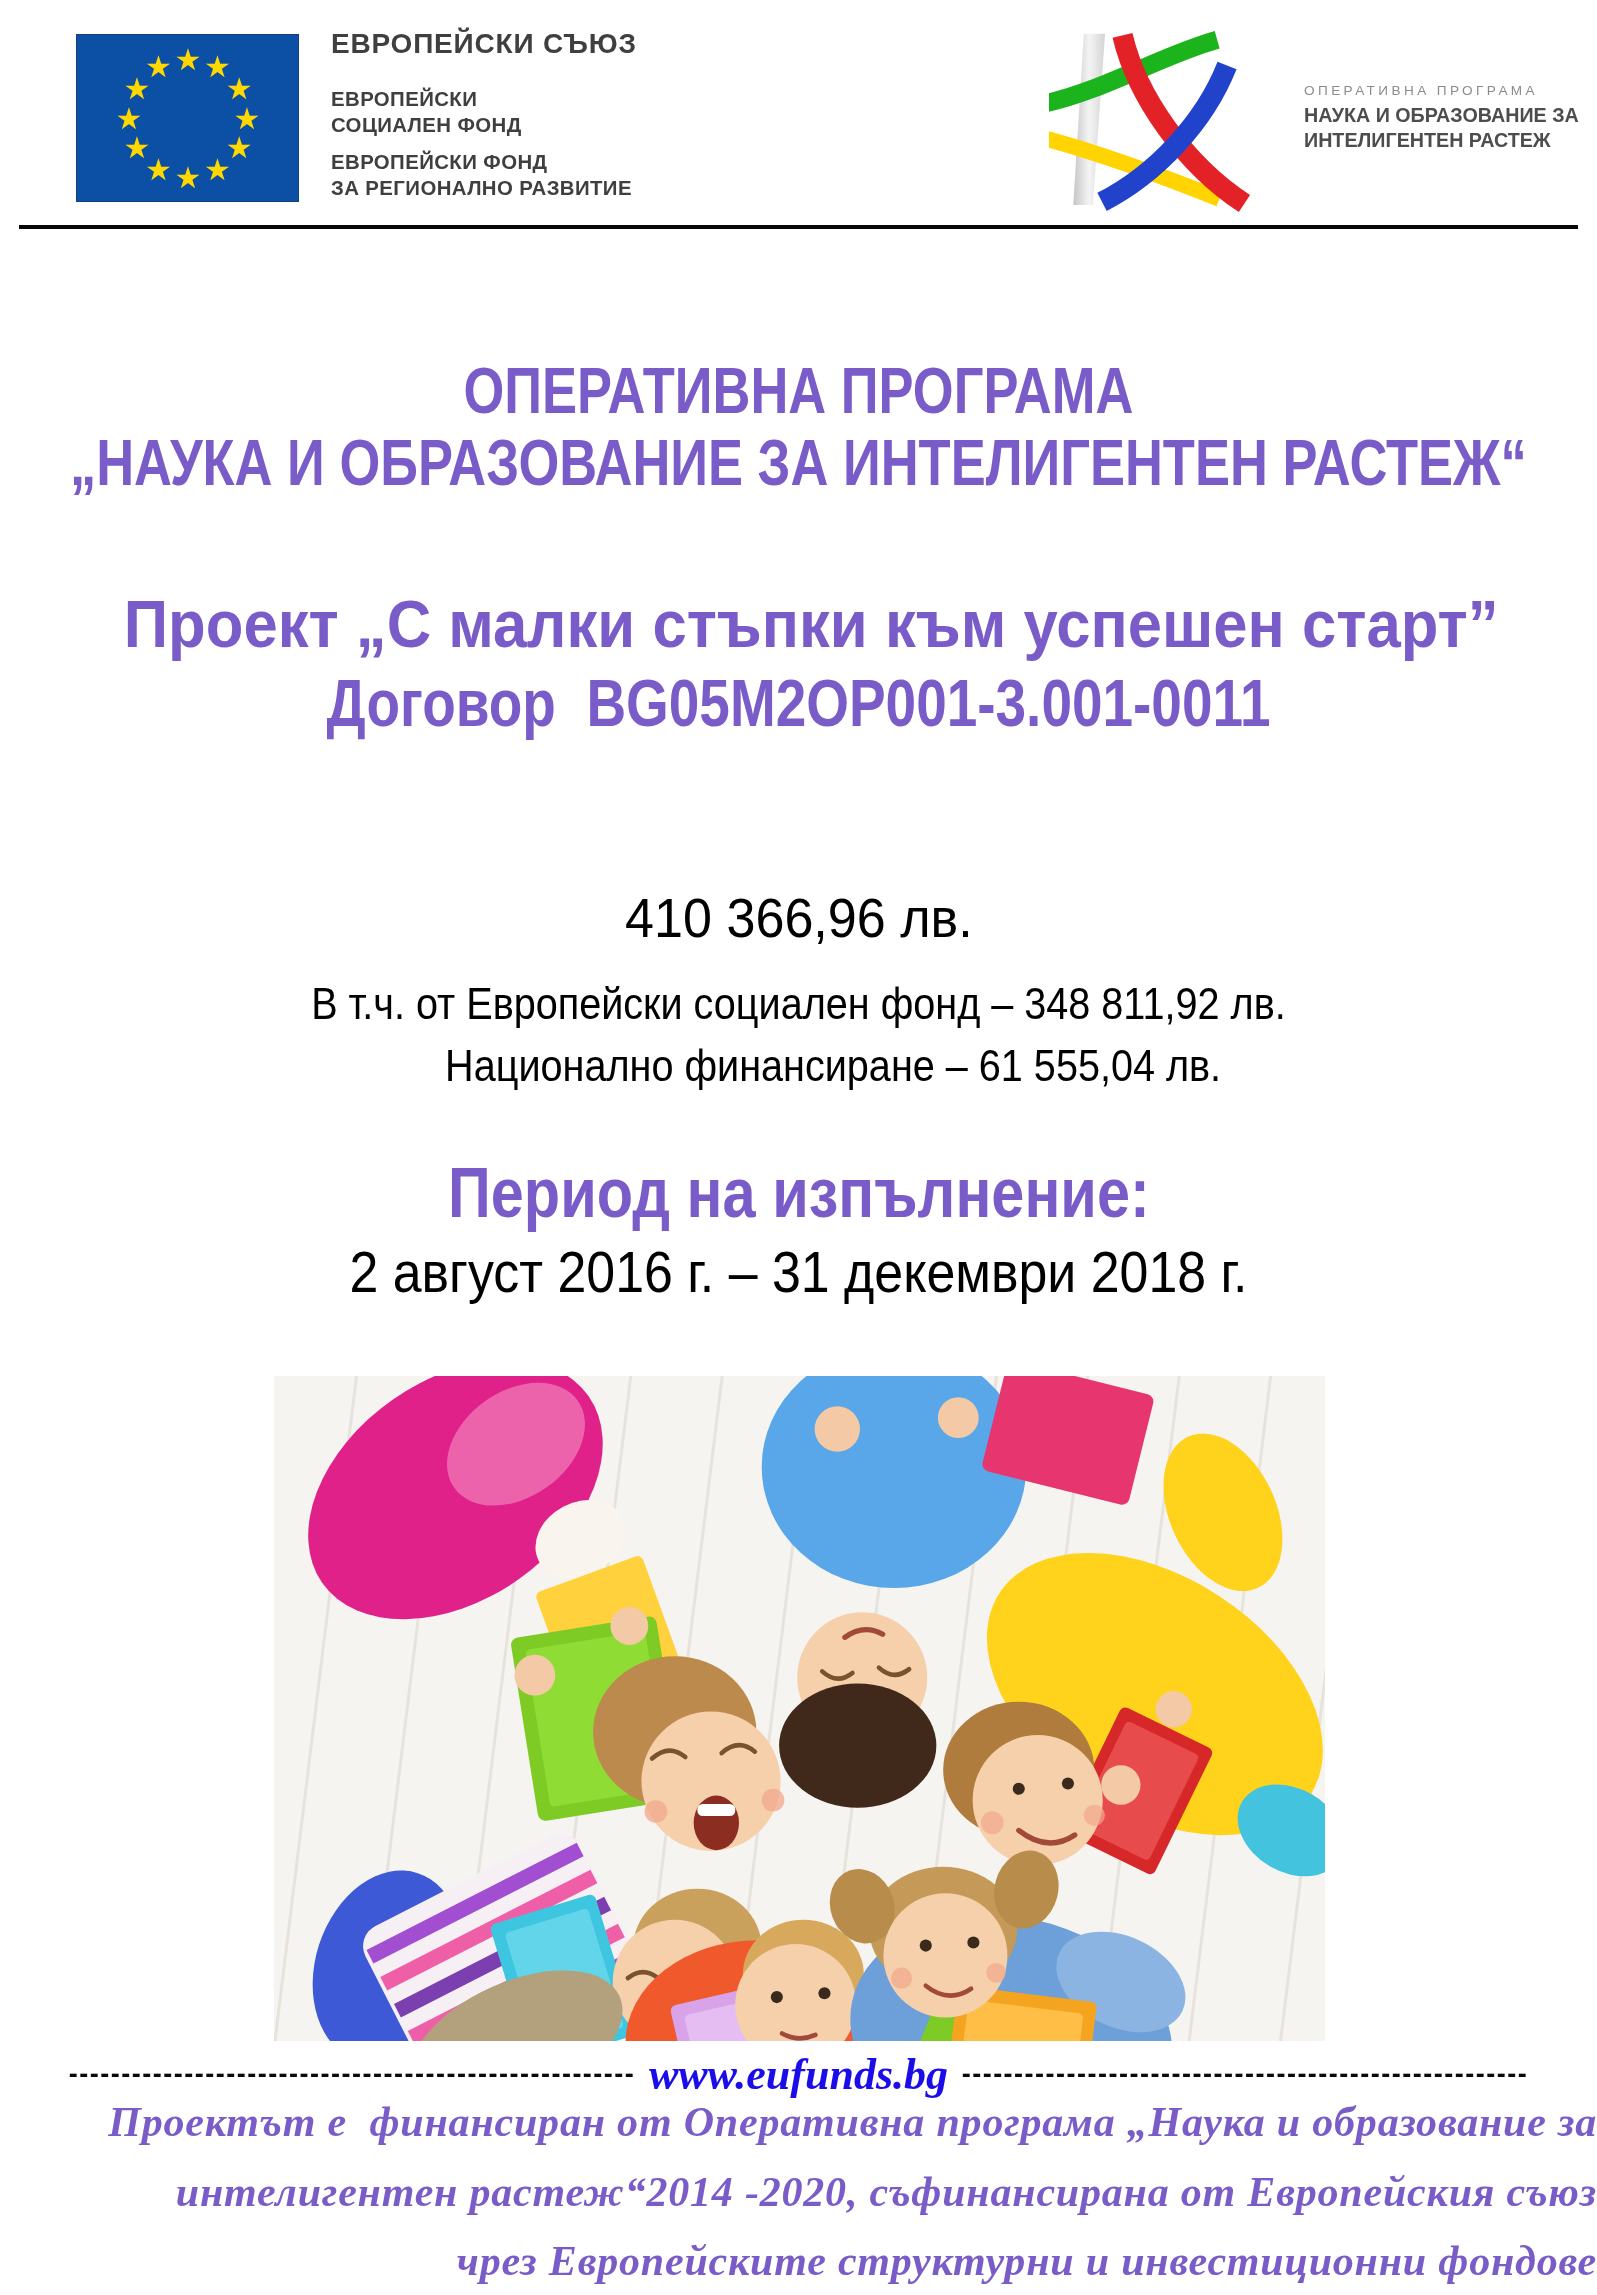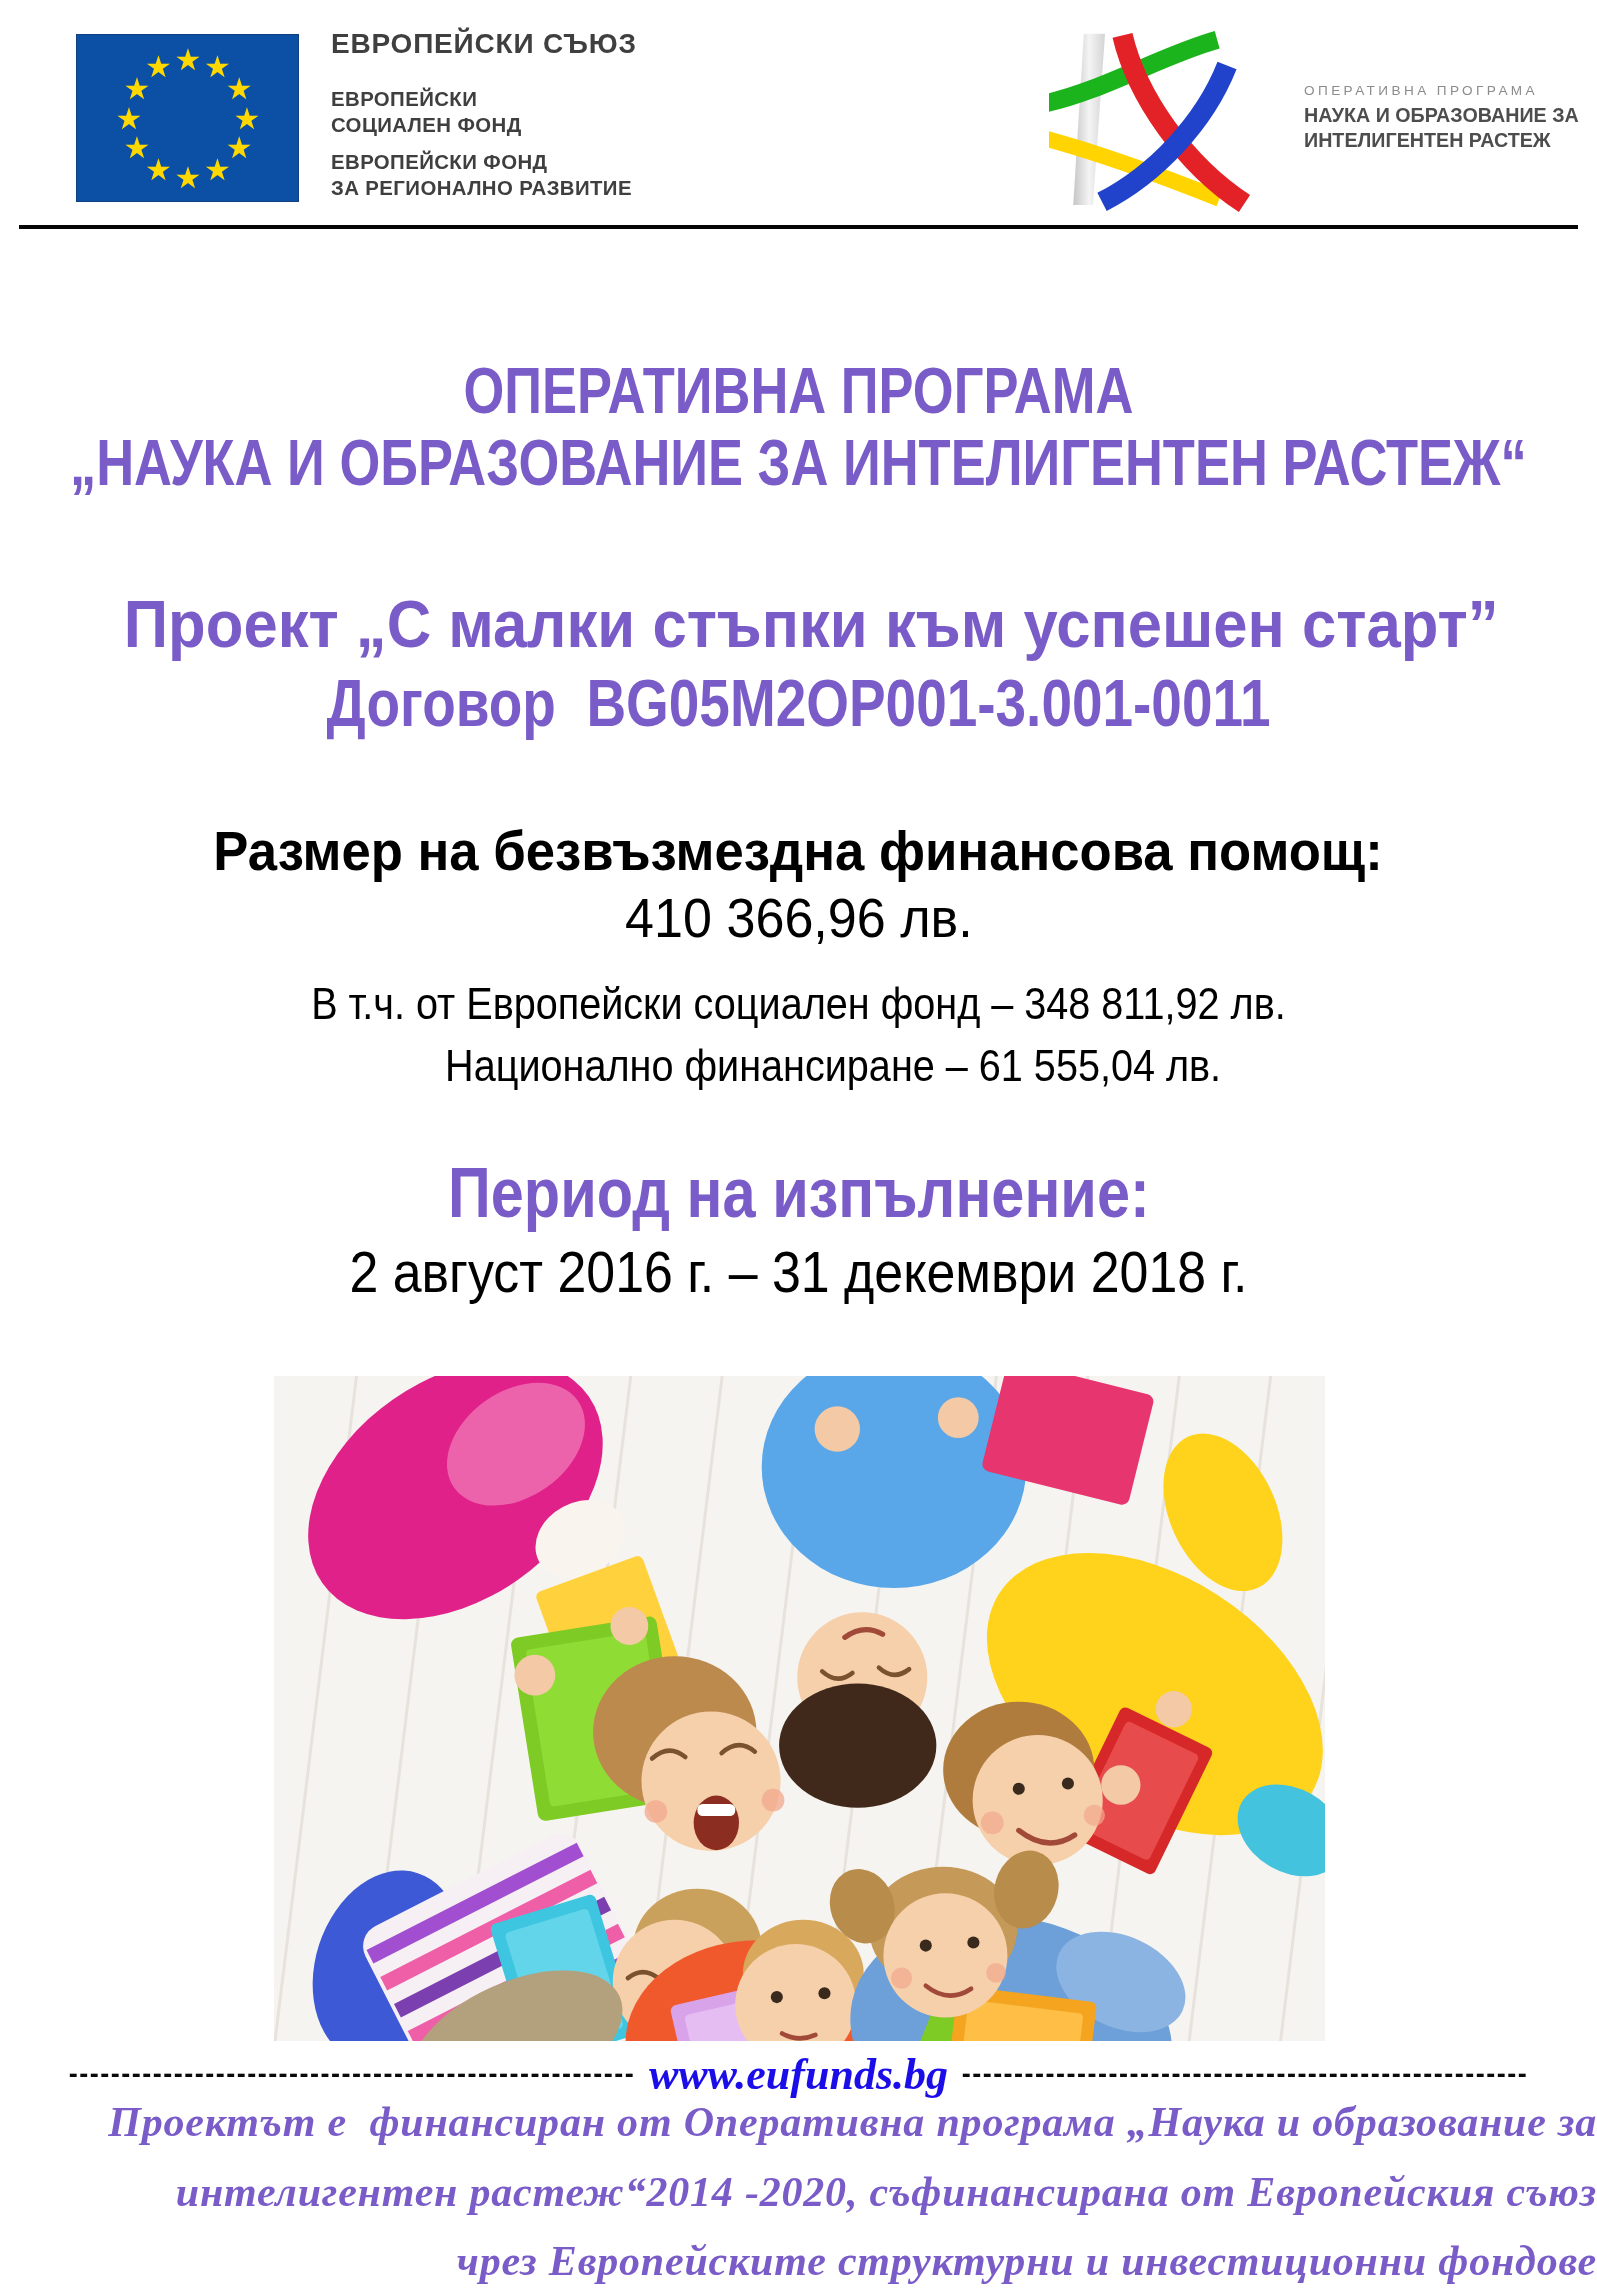--- a/index.html
+++ b/index.html
@@ -141,23 +141,20 @@
     <span class="purple b" style="--sx:.82">„НАУКА И ОБРАЗОВАНИЕ ЗА ИНТЕЛИГЕНТЕН РАСТЕЖ“</span>
   </div>
 
   <div class="cline l-proj1">
     <span class="purple b" style="--sx:.92">Проект „С малки стъпки към успешен старт”</span>
   </div>
   <div class="cline l-proj2">
     <span class="purple b" style="--sx:.82">Договор  BG05M2OP001-3.001-0011</span>
   </div>
 
-  <div class="cline l-granth">
-    <span class="b" style="--sx:.94">Размер на безвъзмездна финансова помощ:</span>
-  </div>
   <div class="cline l-grantt">
     <span style="--sx:.93">410 366,96 лв.</span>
   </div>
   <div class="cline l-esf">
     <span style="--sx:.90">В т.ч. от Европейски социален фонд – 348 811,92 лв.</span>
   </div>
   <div class="cline l-nat">
     <span style="--sx:.90">Национално финансиране – 61 555,04 лв.</span>
   </div>
 

